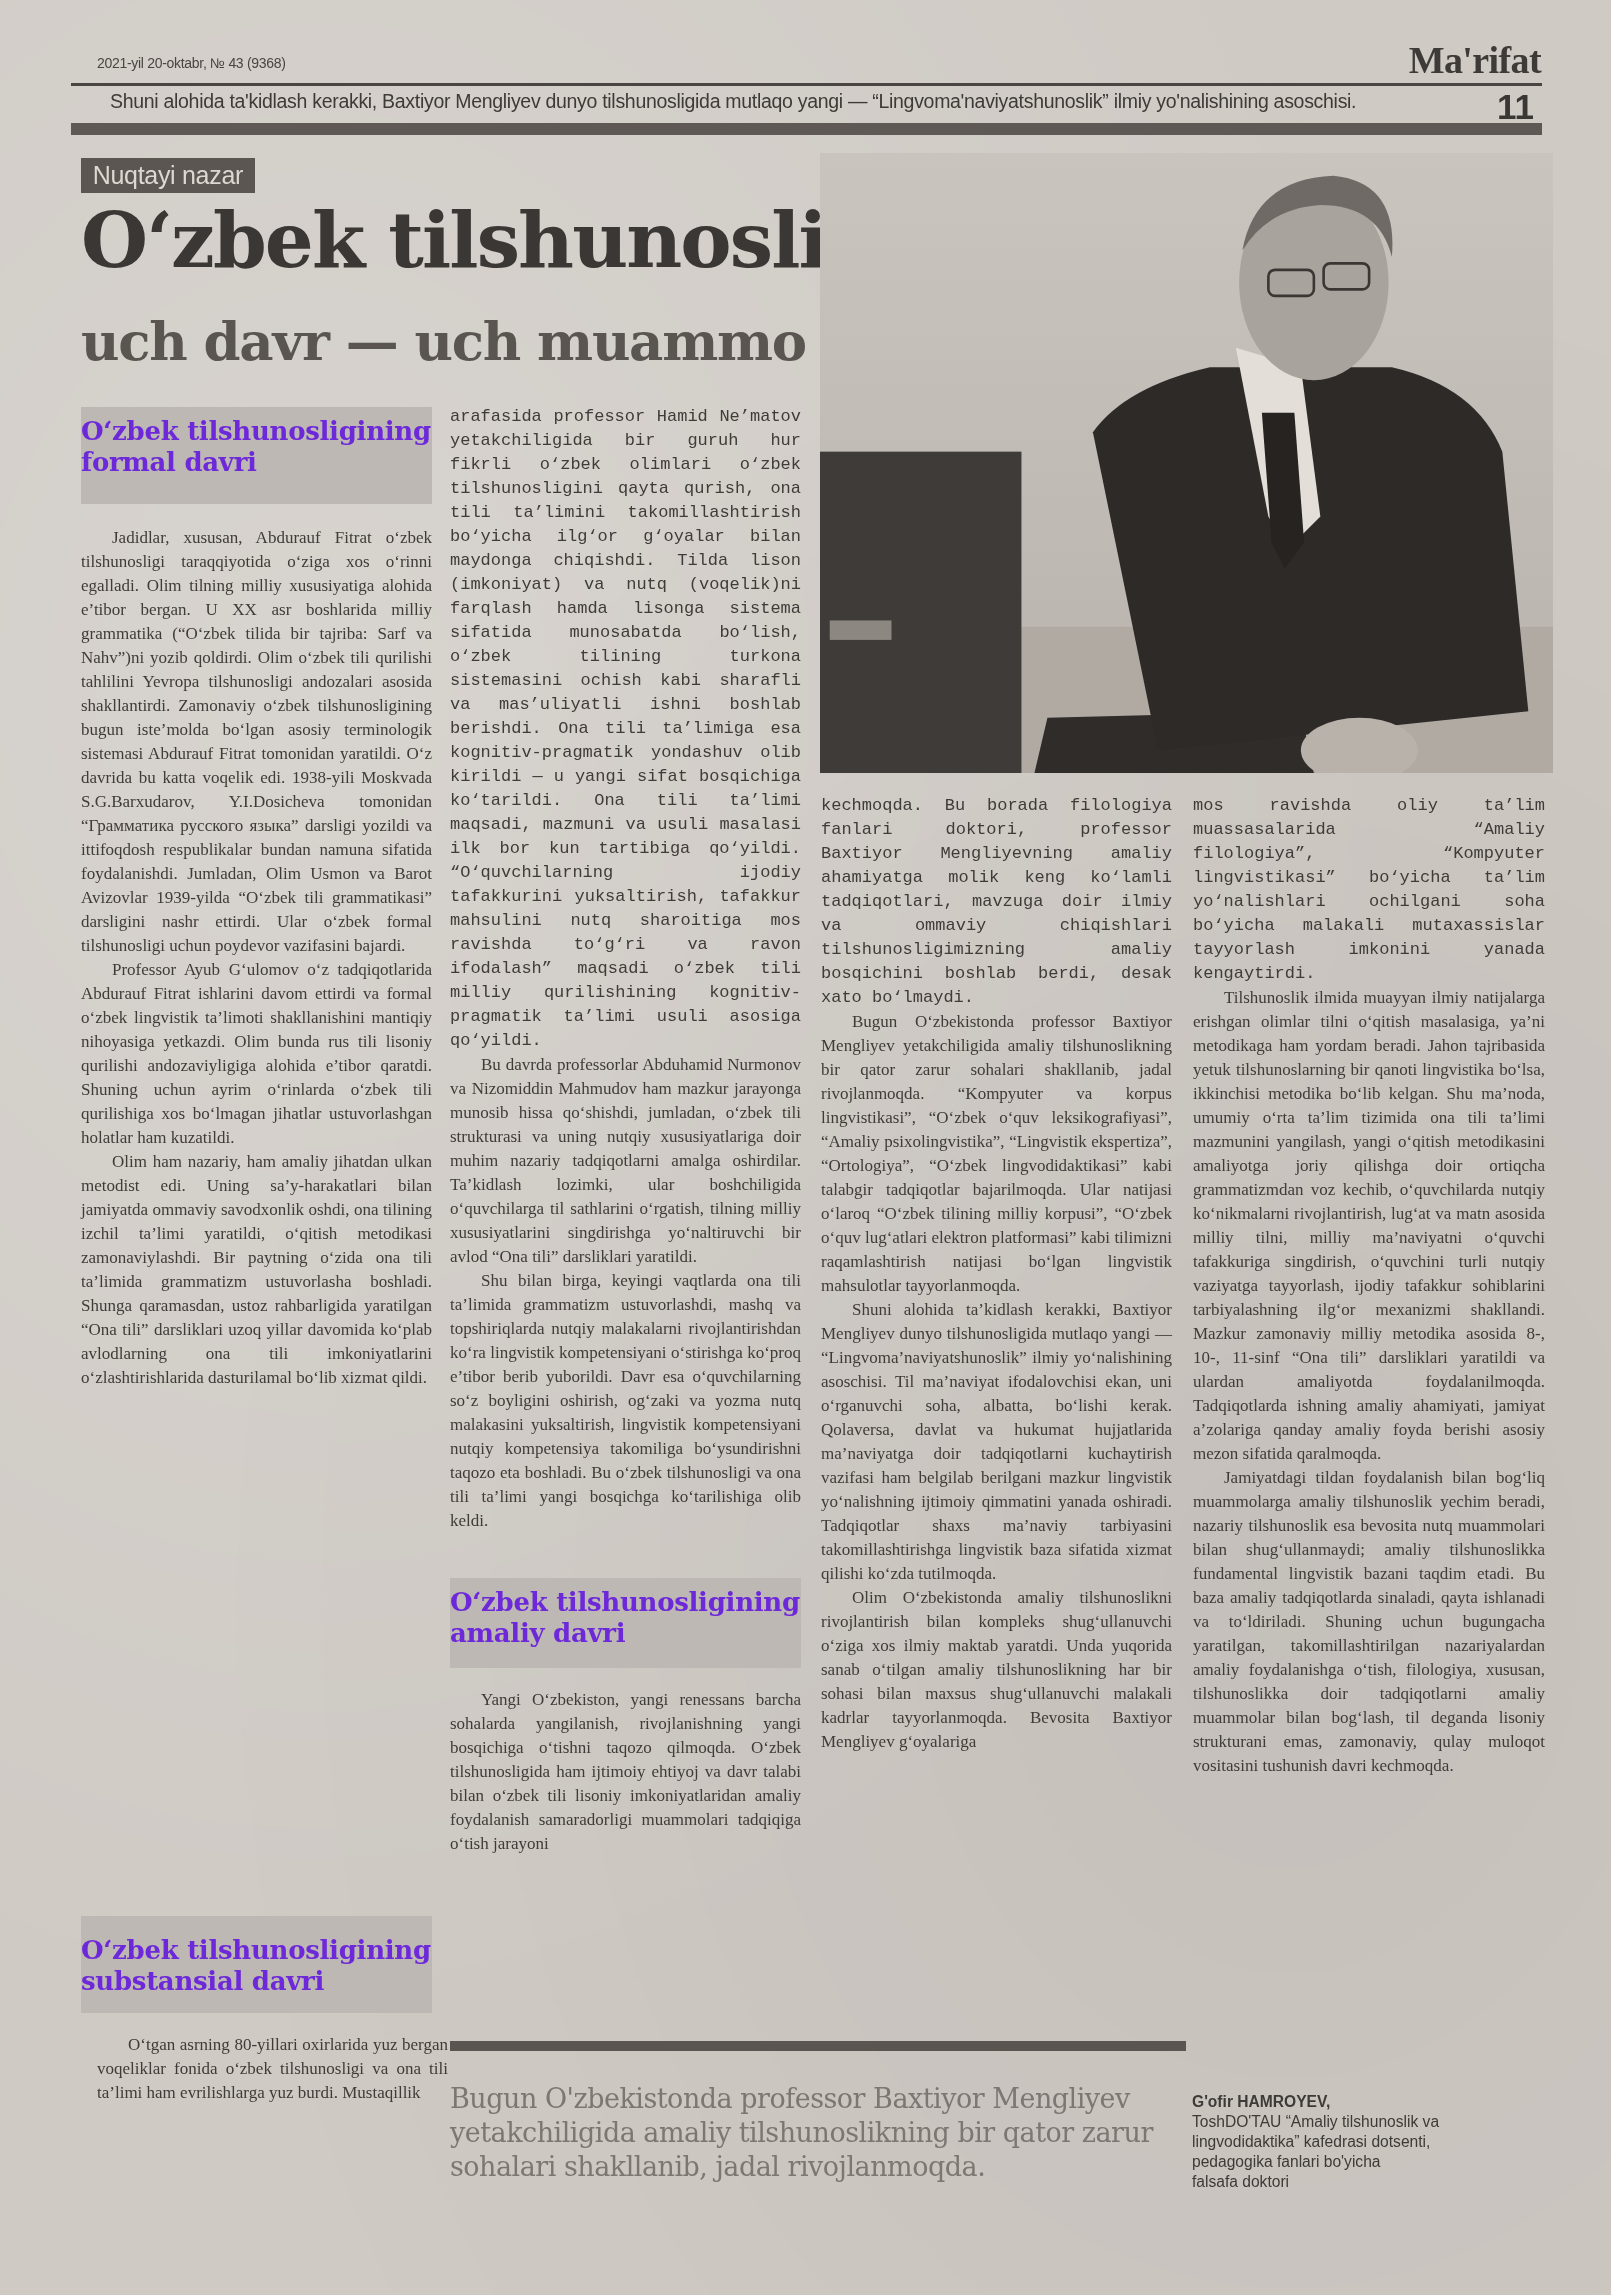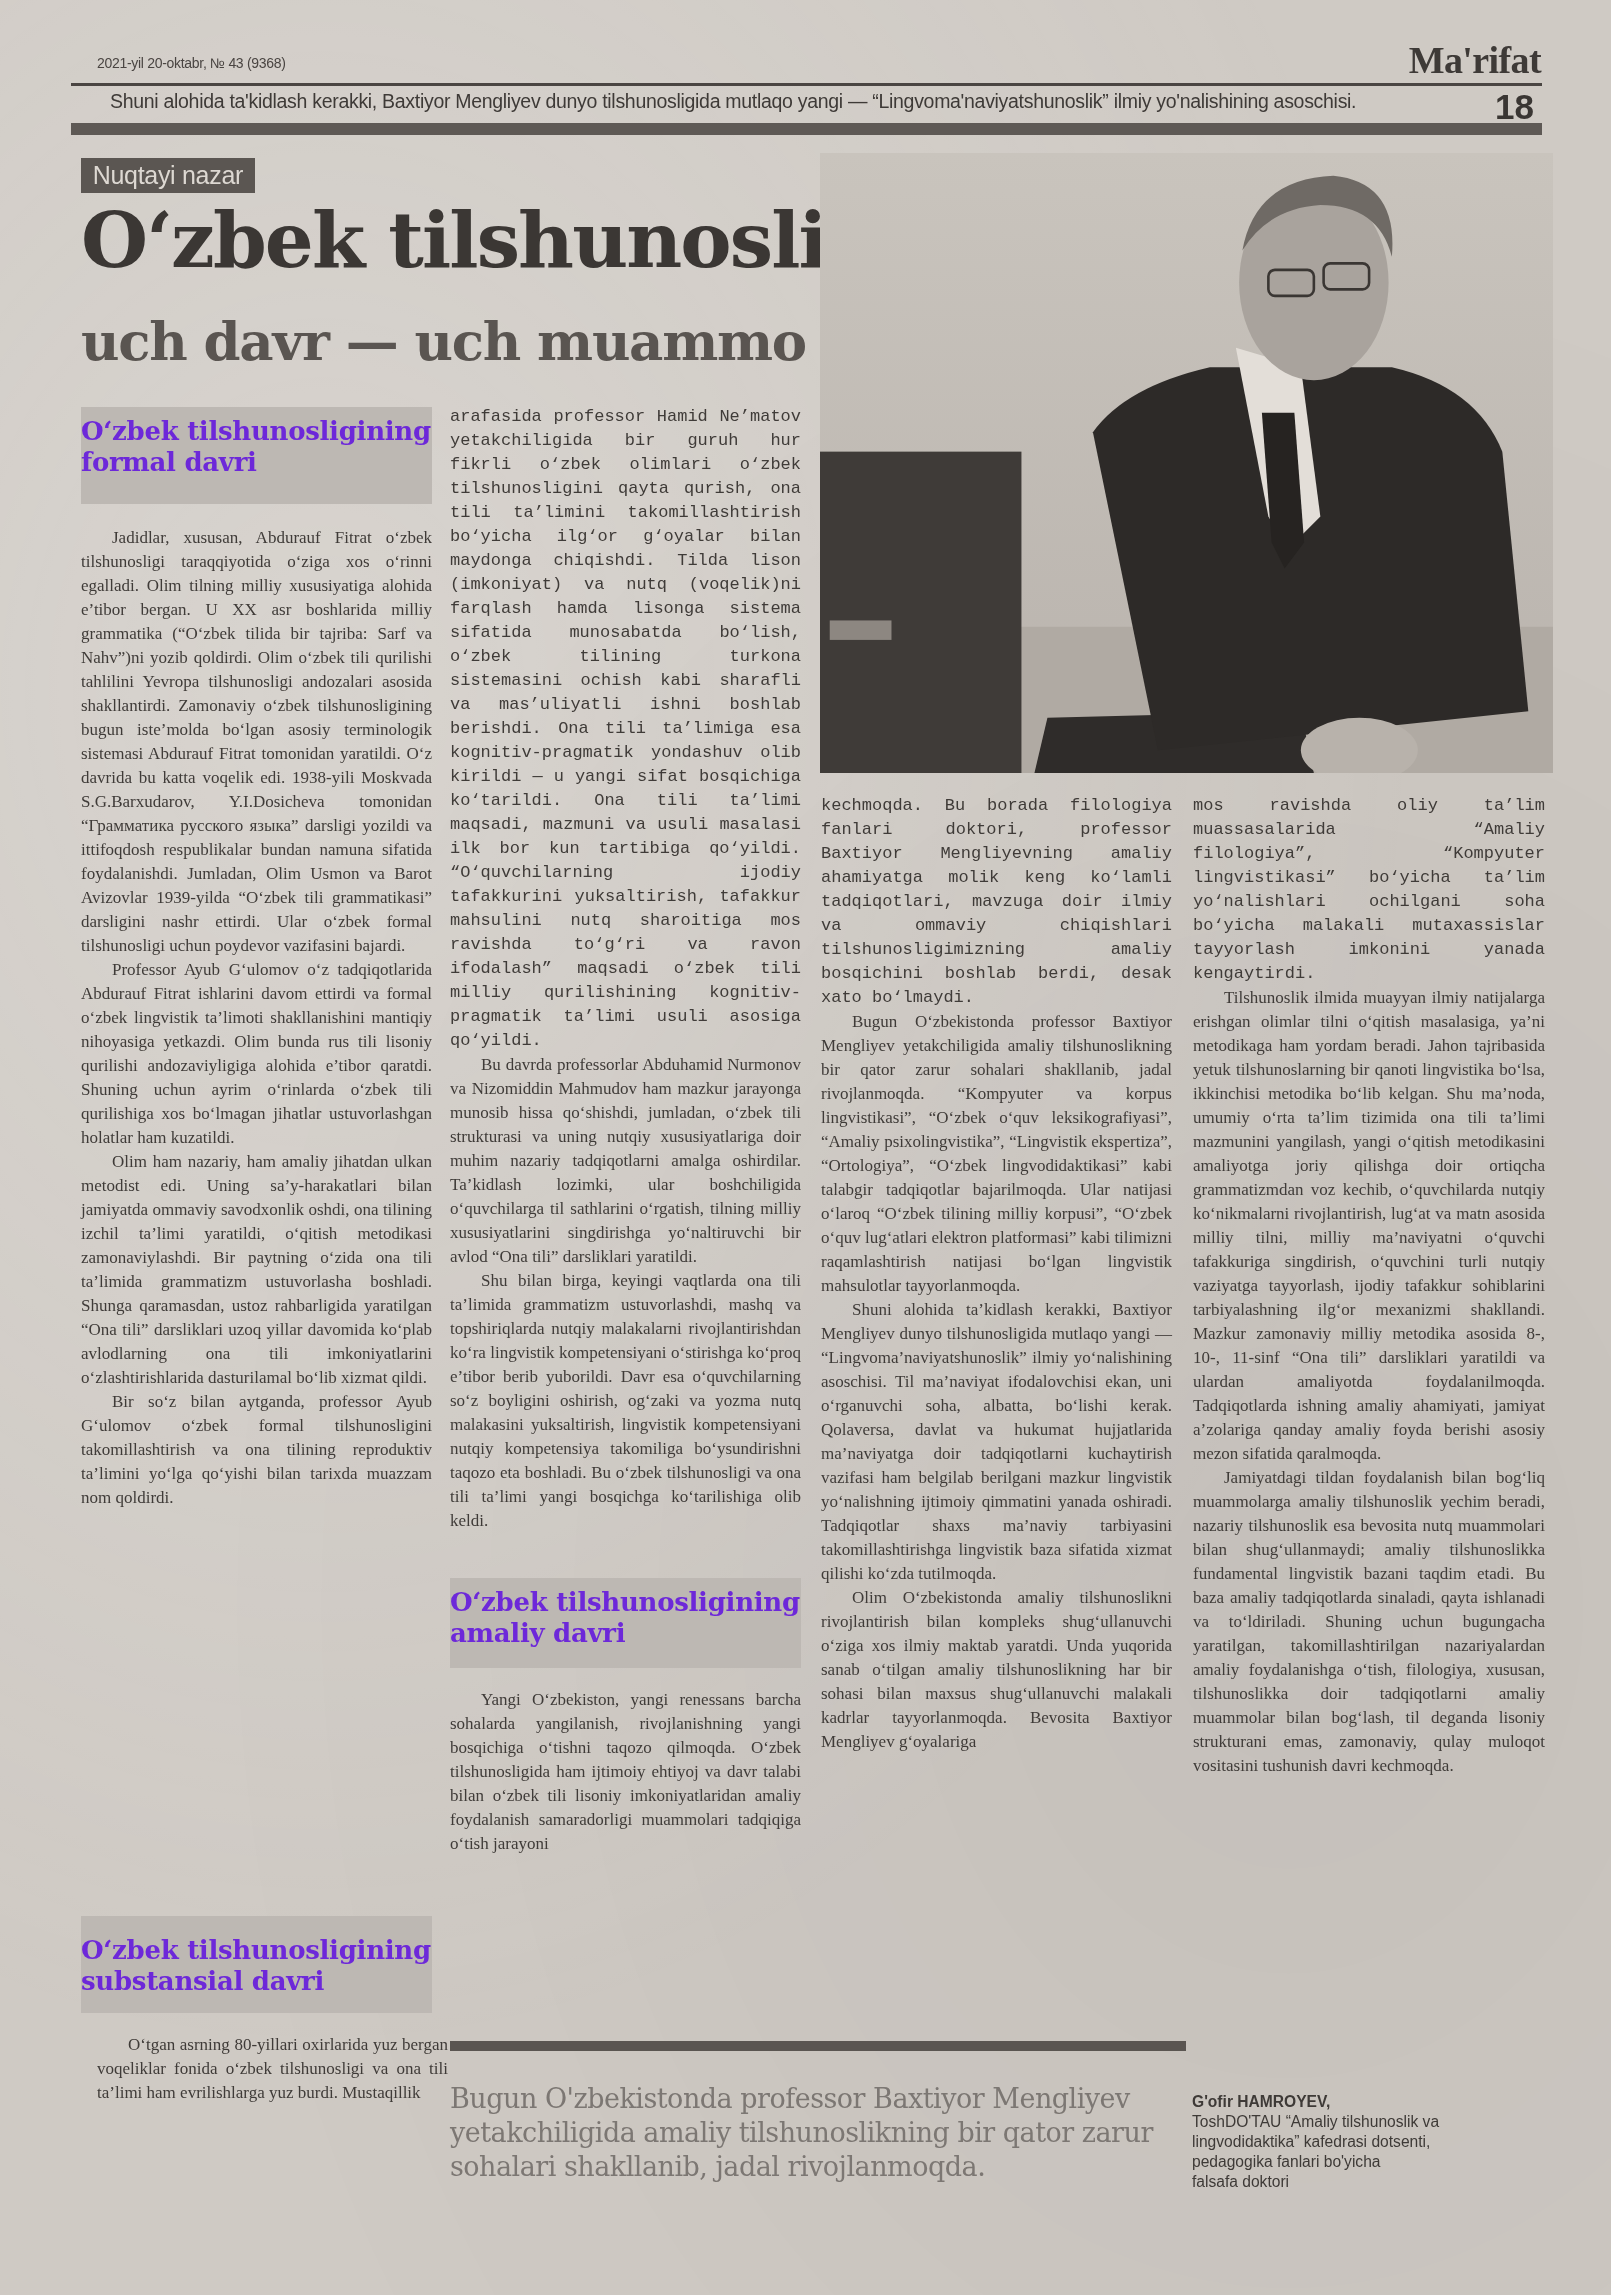--- a/index.html
+++ b/index.html
@@ -48,21 +48,21 @@
   .byline { right:69px; top:2092px; width:351px; text-align:left; font-family:"Liberation Sans", sans-serif; font-size:15.6px; line-height:20px; color:#3e3a37; }
   .byline .name { font-weight:bold; }
 </style>
 </head>
 <body>
 
 <div class="abs masthead-date">2021-yil 20-oktabr, № 43 (9368)</div>
 <div class="abs masthead-logo">Ma'rifat</div>
 <div class="abs rule-thin"></div>
 <div class="abs kicker-line">Shuni alohida ta'kidlash kerakki, Baxtiyor Mengliyev dunyo tilshunosligida mutlaqo yangi — “Lingvoma'naviyatshunoslik” ilmiy yo'nalishining asoschisi.</div>
-<div class="abs page-no">18</div>
+<div class="abs page-no">11</div>
 <div class="abs rule-thick"></div>
 
 <div class="abs section-tag">Nuqtayi nazar</div>
 <div class="abs headline-1">O‘zbek tilshunosligi:</div>
 <div class="abs headline-2">uch davr — uch muammo</div>
 
 <div class="abs photo" aria-label="portrait-of-professor-at-computer">
   <svg viewBox="0 0 1128 955" preserveAspectRatio="none">
     <defs>
       <linearGradient id="wall" x1="0" y1="0" x2="0" y2="1">
@@ -86,21 +86,20 @@
     <ellipse cx="830" cy="920" rx="90" ry="50" fill="#b8b2ab"></ellipse>
   </svg>
 </div>
 
 <div class="subhead sh1">O‘zbek tilshunosligining formal davri</div>
 
 <div class="col c1">
   <p>Jadidlar, xususan, Abdurauf Fitrat o‘zbek tilshunosligi taraqqiyotida o‘ziga xos o‘rinni egalladi. Olim tilning milliy xususiyatiga alohida e’tibor bergan. U XX asr boshlarida milliy grammatika (“O‘zbek tilida bir tajriba: Sarf va Nahv”)ni yozib qoldirdi. Olim o‘zbek tili qurilishi tahlilini Yevropa tilshunosligi andozalari asosida shakllantirdi. Zamonaviy o‘zbek tilshunosligining bugun iste’molda bo‘lgan asosiy terminologik sistemasi Abdurauf Fitrat tomonidan yaratildi. O‘z davrida bu katta voqelik edi. 1938-yili Moskvada S.G.Barxudarov, Y.I.Dosicheva tomonidan “Грамматика русского языка” darsligi yozildi va ittifoqdosh respublikalar bundan namuna sifatida foydalanishdi. Jumladan, Olim Usmon va Barot Avizovlar 1939-yilda “O‘zbek tili grammatikasi” darsligini nashr ettirdi. Ular o‘zbek formal tilshunosligi uchun poydevor vazifasini bajardi.</p>
   <p>Professor Ayub G‘ulomov o‘z tadqiqotlarida Abdurauf Fitrat ishlarini davom ettirdi va formal o‘zbek lingvistik ta’limoti shakllanishini mantiqiy nihoyasiga yetkazdi. Olim bunda rus tili lisoniy qurilishi andozaviyligiga alohida e’tibor qaratdi. Shuning uchun ayrim o‘rinlarda o‘zbek tili qurilishiga xos bo‘lmagan jihatlar ustuvorlashgan holatlar ham kuzatildi.</p>
   <p>Olim ham nazariy, ham amaliy jihatdan ulkan metodist edi. Uning sa’y-harakatlari bilan jamiyatda ommaviy savodxonlik oshdi, ona tilining izchil ta’limi yaratildi, o‘qitish metodikasi zamonaviylashdi. Bir paytning o‘zida ona tili ta’limida grammatizm ustuvorlasha boshladi. Shunga qaramasdan, ustoz rahbarligida yaratilgan “Ona tili” darsliklari uzoq yillar davomida ko‘plab avlodlarning ona tili imkoniyatlarini o‘zlashtirishlarida dasturilamal bo‘lib xizmat qildi.</p>
-  <p>Bir so‘z bilan aytganda, professor Ayub G‘ulomov o‘zbek formal tilshunosligini takomillashtirish va ona tilining reproduktiv ta’limini yo‘lga qo‘yishi bilan tarixda muazzam nom qoldirdi.</p>
 </div>
 
 <div class="subhead sh3">O‘zbek tilshunosligining substansial davri</div>
 <div class="col c1b">
   <p>O‘tgan asrning 80-yillari oxirlarida yuz bergan voqeliklar fonida o‘zbek tilshunosligi va ona tili ta’limi ham evrilishlarga yuz burdi. Mustaqillik</p>
 </div>
 
 <div class="col c2">
   <p class="noindent">arafasida professor Hamid Ne’matov yetakchiligida bir guruh hur fikrli o‘zbek olimlari o‘zbek tilshunosligini qayta qurish, ona tili ta’limini takomillashtirish bo‘yicha ilg‘or g‘oyalar bilan maydonga chiqishdi. Tilda lison (imkoniyat) va nutq (voqelik)ni farqlash hamda lisonga sistema sifatida munosabatda bo‘lish, o‘zbek tilining turkona sistemasini ochish kabi sharafli va mas’uliyatli ishni boshlab berishdi. Ona tili ta’limiga esa kognitiv-pragmatik yondashuv olib kirildi — u yangi sifat bosqichiga ko‘tarildi. Ona tili ta’limi maqsadi, mazmuni va usuli masalasi ilk bor kun tartibiga qo‘yildi. “O‘quvchilarning ijodiy tafakkurini yuksaltirish, tafakkur mahsulini nutq sharoitiga mos ravishda to‘g‘ri va ravon ifodalash” maqsadi o‘zbek tili milliy qurilishining kognitiv-pragmatik ta’limi usuli asosiga qo‘yildi.</p>
   <p>Bu davrda professorlar Abduhamid Nurmonov va Nizomiddin Mahmudov ham mazkur jarayonga munosib hissa qo‘shishdi, jumladan, o‘zbek tili strukturasi va uning nutqiy xususiyatlariga doir muhim nazariy tadqiqotlarni amalga oshirdilar. Ta’kidlash lozimki, ular boshchiligida o‘quvchilarga til sathlarini o‘rgatish, tilning milliy xususiyatlarini singdirishga yo‘naltiruvchi bir avlod “Ona tili” darsliklari yaratildi.</p>

